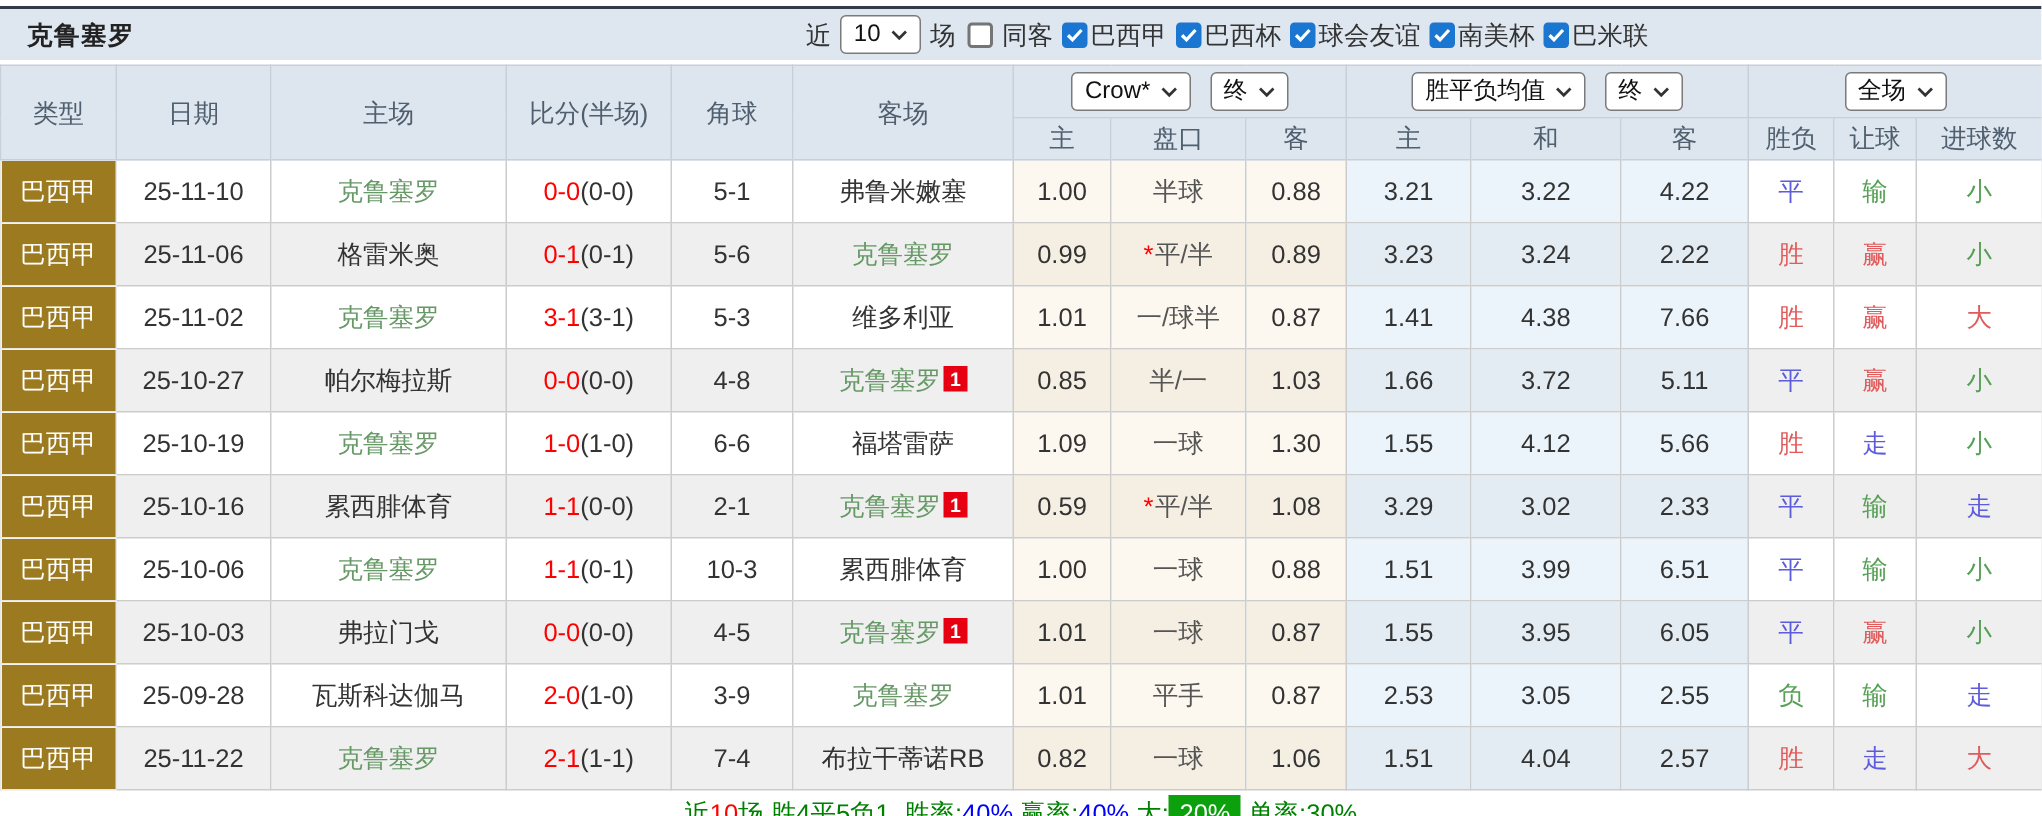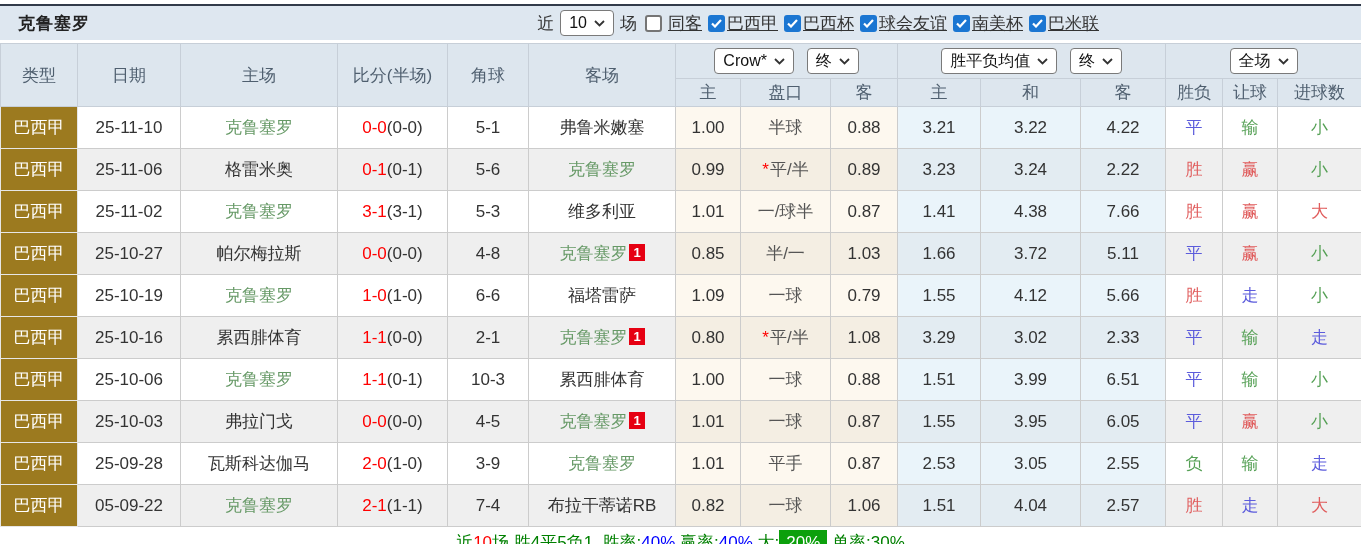--- a/index.html
+++ b/index.html
@@ -9,21 +9,21 @@
   .titlebar{height:34px;background:#dee7f0;border-top:2px solid #323b4a;display:flex;align-items:center;font-size:17px;color:#222;}
   .title{font-weight:bold;margin-left:18px;letter-spacing:1px;}
   .filters{display:flex;align-items:center;margin-left:auto;margin-right:262px;color:#333;}
   .filters > *{flex:0 0 auto;}
   .nearsel{margin:0 6px;}
   .sel{display:inline-flex;align-items:center;gap:7px;background:#fff;border:1px solid #7a7a7a;border-radius:4px;padding:2px 8px;font-size:16px;color:#111;cursor:default;line-height:20px;}
   .sel .chev{display:inline-block;}
   .cb{width:17px;height:17px;border-radius:3px;display:inline-flex;align-items:center;justify-content:center;box-sizing:border-box;}
   .cb.unchecked{background:#fff;border:2px solid #757575;margin:0 4px 0 8px;}
   .cb.checked{background:#1b76d2;margin-left:6px;}
-  .cblab{margin-left:2px;text-decoration:underline;}
+  .cblab{margin-left:2px;}
   .comps{display:inline-flex;align-items:center;}
   .gap{height:3px;background:#fff;}
   table{border-collapse:collapse;table-layout:fixed;width:1361px;font-size:17px;}
   thead th{background:#dde6ee;color:#4f5f6f;font-weight:normal;border:1px solid #c7cfd8;padding:0;}
   tr.h1 th{height:34px;}
   tr.h2 th{height:27px;font-size:17px;}
   .grouphead{vertical-align:middle;}
   .grouphead .sel{margin:0 4px;}
   tbody td{border:1px solid #cccccc;text-align:center;color:#333;height:41px;padding:0;overflow:hidden;white-space:nowrap;}
   tbody tr{background:#ffffff;}
@@ -245,36 +245,36 @@
   </tr>
         <tr>
     <td class="league c-league">巴西甲</td>
     <td class="c-date">25-10-19</td>
     <td><span class="c-home hl">克鲁塞罗</span></td>
     <td><span class="ft c-ft">1-0</span><span class="ht c-ht">(1-0)</span></td>
     <td class="c-corner">6-6</td>
     <td class="c-awaywrap"><span class="c-away">福塔雷萨</span></td>
     <td class="crowcol c-ch">1.09</td>
     <td class="crowcol handicap c-hand">一球</td>
-    <td class="crowcol c-ca">0.79</td>
+    <td class="crowcol c-ca">1.30</td>
     <td class="meancol c-mh">1.55</td>
     <td class="meancol c-md">4.12</td>
     <td class="meancol c-ma">5.66</td>
     <td class="c-res" style="color: rgb(224, 92, 92);">胜</td>
     <td class="c-hres" style="color: rgb(92, 92, 220);">走</td>
     <td class="c-goals" style="color: rgb(85, 160, 85);">小</td>
   </tr>
         <tr class="even">
     <td class="league c-league">巴西甲</td>
     <td class="c-date">25-10-16</td>
     <td><span class="c-home">累西腓体育</span></td>
     <td><span class="ft c-ft">1-1</span><span class="ht c-ht">(0-0)</span></td>
     <td class="c-corner">2-1</td>
     <td class="c-awaywrap"><span class="c-away hl">克鲁塞罗</span><span class="badge">1</span></td>
-    <td class="crowcol c-ch">0.80</td>
+    <td class="crowcol c-ch">0.59</td>
     <td class="crowcol handicap c-hand"><span class="star">*</span>平/半</td>
     <td class="crowcol c-ca">1.08</td>
     <td class="meancol c-mh">3.29</td>
     <td class="meancol c-md">3.02</td>
     <td class="meancol c-ma">2.33</td>
     <td class="c-res" style="color: rgb(92, 92, 220);">平</td>
     <td class="c-hres" style="color: rgb(85, 160, 85);">输</td>
     <td class="c-goals" style="color: rgb(92, 92, 220);">走</td>
   </tr>
         <tr>
@@ -323,21 +323,21 @@
     <td class="crowcol c-ca">0.87</td>
     <td class="meancol c-mh">2.53</td>
     <td class="meancol c-md">3.05</td>
     <td class="meancol c-ma">2.55</td>
     <td class="c-res" style="color: rgb(85, 160, 85);">负</td>
     <td class="c-hres" style="color: rgb(85, 160, 85);">输</td>
     <td class="c-goals" style="color: rgb(92, 92, 220);">走</td>
   </tr>
         <tr class="even">
     <td class="league c-league">巴西甲</td>
-    <td class="c-date">05-09-22</td>
+    <td class="c-date">25-11-22</td>
     <td><span class="c-home hl">克鲁塞罗</span></td>
     <td><span class="ft c-ft">2-1</span><span class="ht c-ht">(1-1)</span></td>
     <td class="c-corner">7-4</td>
     <td class="c-awaywrap"><span class="c-away">布拉干蒂诺RB</span></td>
     <td class="crowcol c-ch">0.82</td>
     <td class="crowcol handicap c-hand">一球</td>
     <td class="crowcol c-ca">1.06</td>
     <td class="meancol c-mh">1.51</td>
     <td class="meancol c-md">4.04</td>
     <td class="meancol c-ma">2.57</td>

